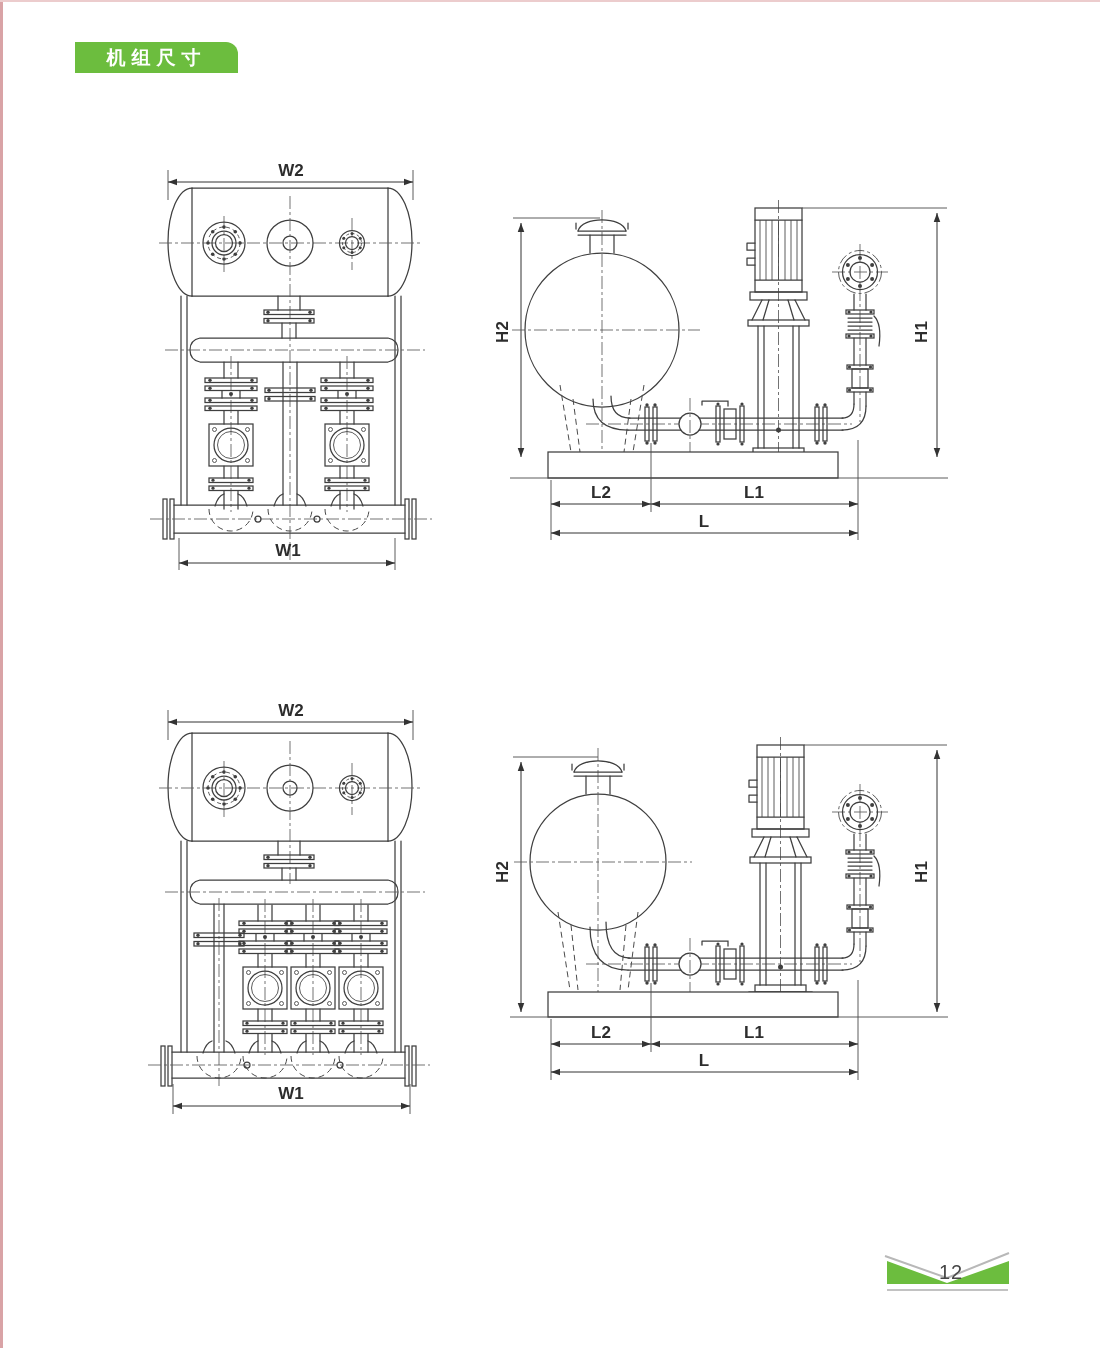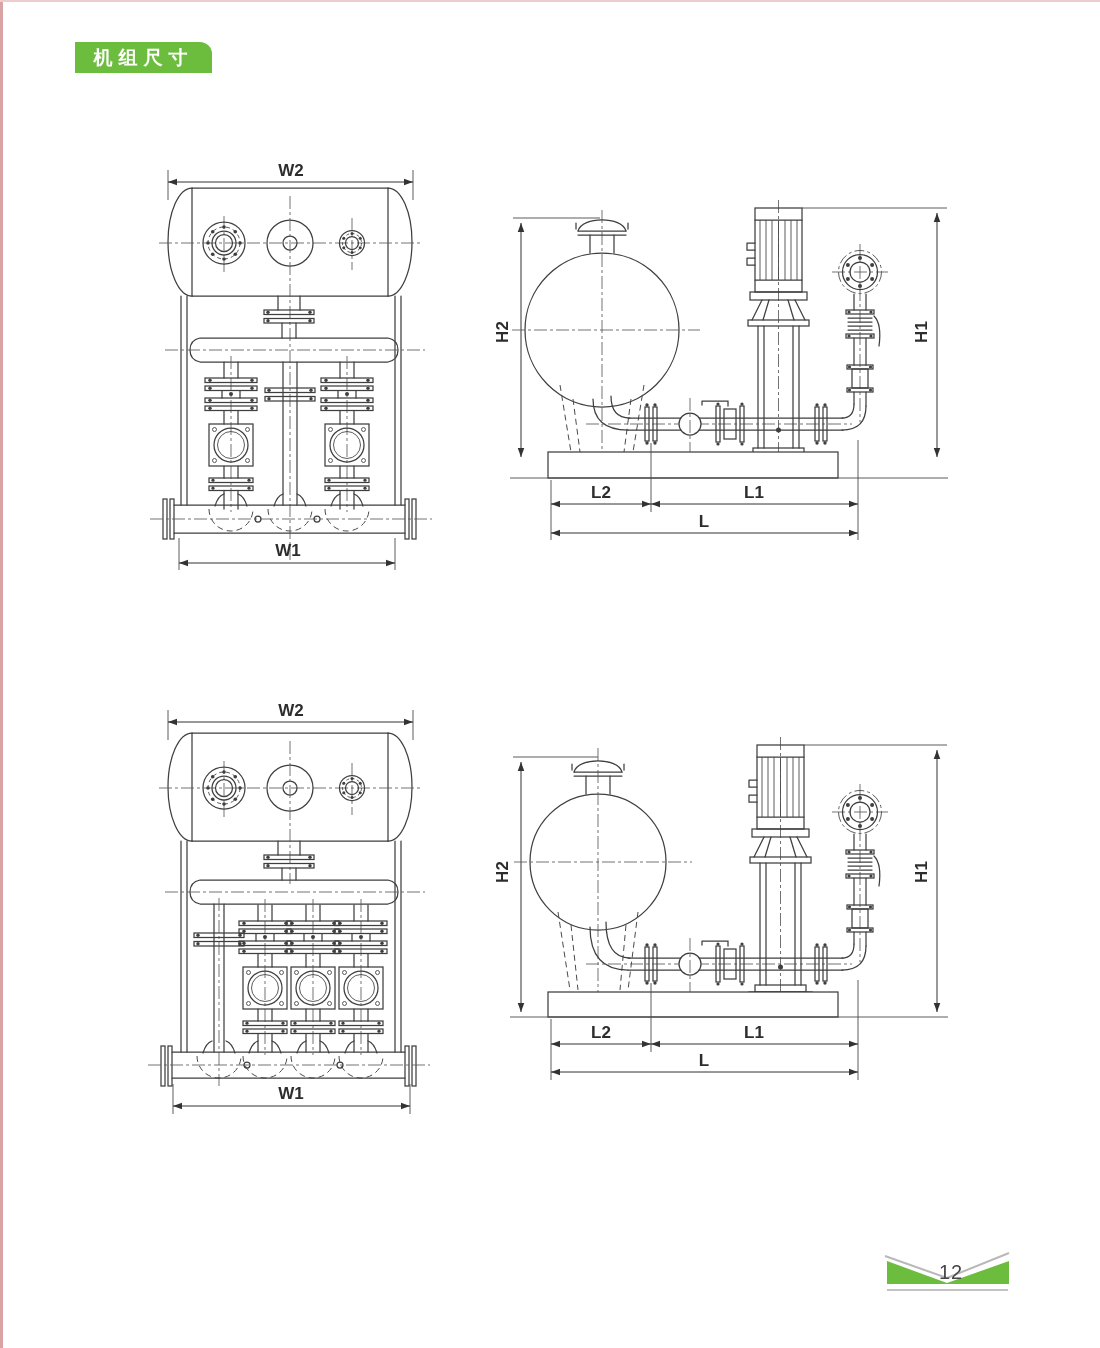--- a/index.html
+++ b/index.html
@@ -1,20 +1,20 @@
 <!DOCTYPE html>
 <html><head>
 <meta charset="utf-8">
 <style>
   html,body{margin:0;padding:0;background:#ffffff;width:1100px;height:1348px;overflow:hidden;
             font-family:"Liberation Sans",sans-serif;}
   .page{position:relative;width:1100px;height:1348px;background:#fff;}
   .edge-line-left{position:absolute;left:0;top:0;width:3px;height:100%;background:#d9a3a6;}
   .edge-line-top{position:absolute;left:0;top:0;width:100%;height:2px;background:#eccccd;}
-  .badge{position:absolute;left:75px;top:42px;width:137px;height:31px;line-height:31px;
+  .badge{position:absolute;left:75px;top:42px;width:163px;height:31px;line-height:31px;
          text-align:center;color:#fff;font-size:19px;font-weight:bold;letter-spacing:6px;
          border-radius:0 12px 0 0;}
   svg.sheet{position:absolute;left:0;top:0;}
   .ln{stroke:#3f3f3f;stroke-width:1.25;fill:none;stroke-linecap:round;}
   .lnf{stroke:#3f3f3f;stroke-width:1.25;fill:#fff;}
   .thin{stroke:#4a4a4a;stroke-width:.9;fill:none;}
   .cl{stroke:#5a5a5a;stroke-width:.85;fill:none;stroke-dasharray:13 3 3 3;}
   .dsh{stroke:#4a4a4a;stroke-width:1;fill:none;stroke-dasharray:6 4;}
   .dim{stroke:#333;stroke-width:1;fill:none;}
   .blt{fill:#3f3f3f;stroke:none;}

